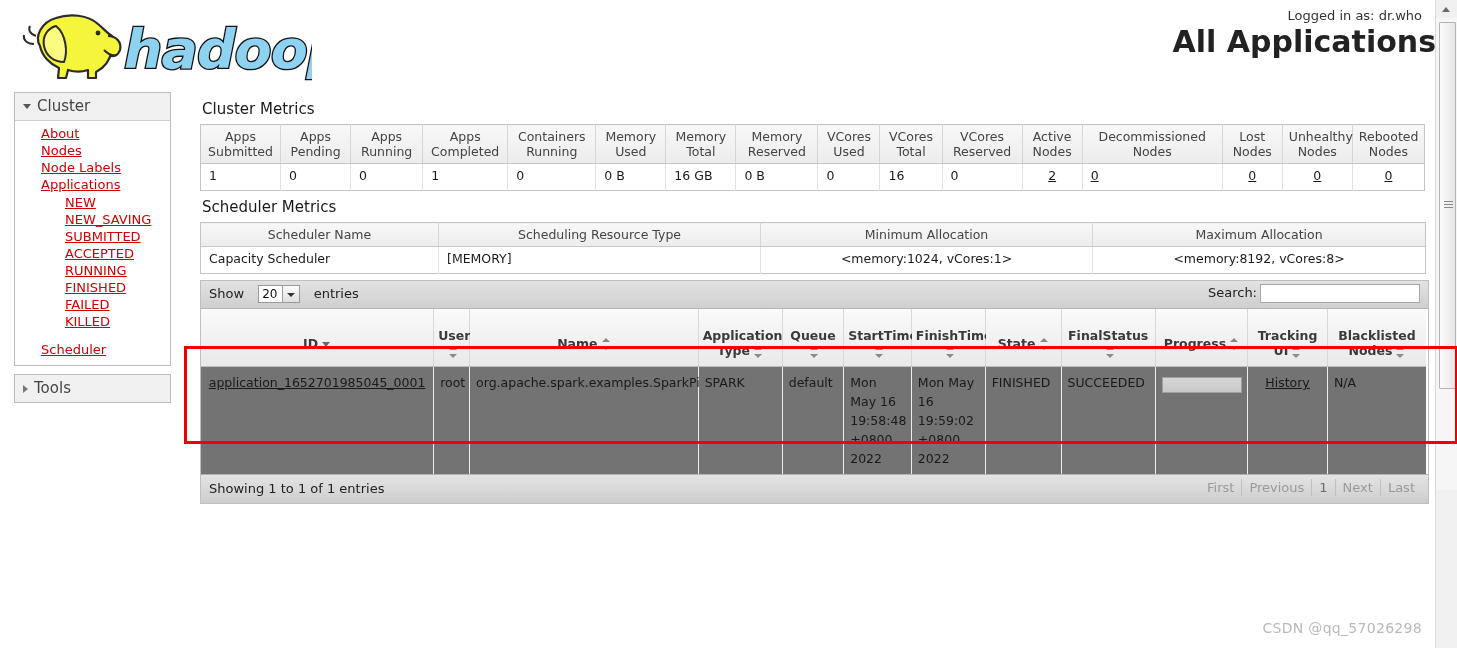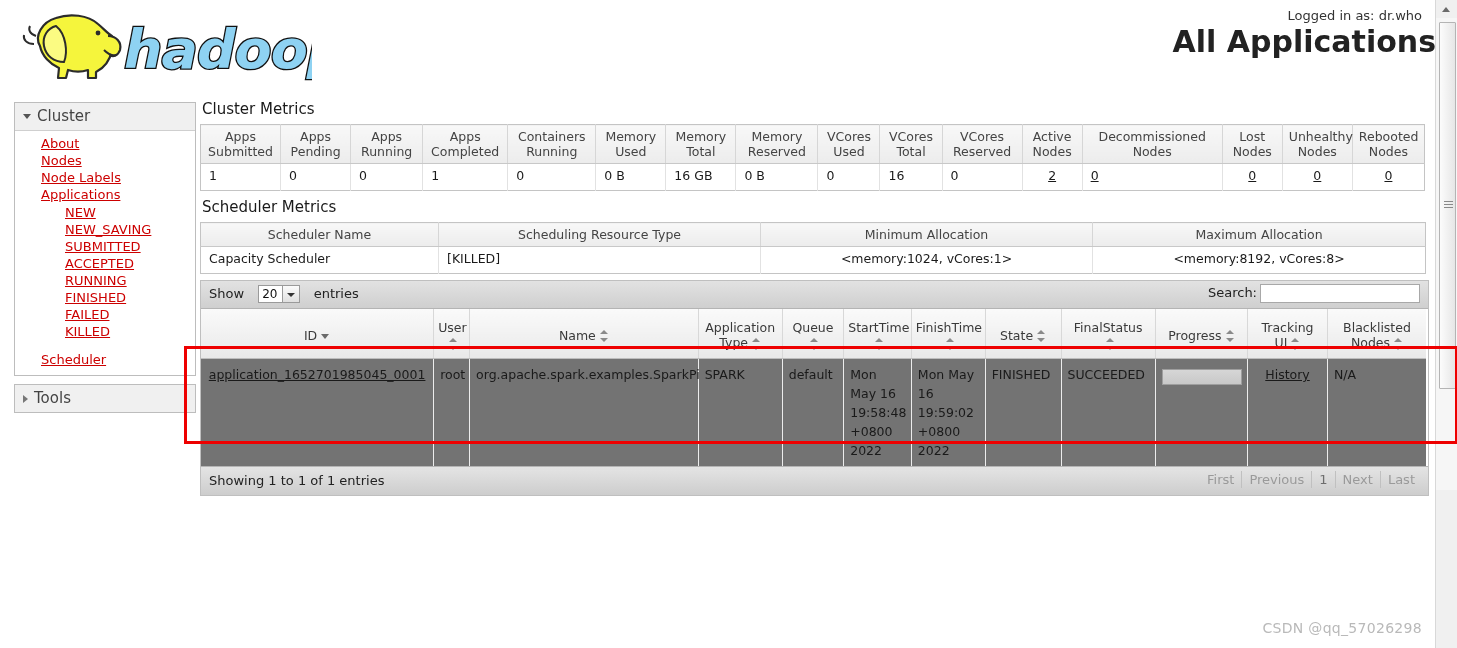--- a/index.html
+++ b/index.html
@@ -59,22 +59,22 @@
 
   
   #body-wrap {
     position: relative;
   }
 
   
   #nav {
     position: absolute;
     left: 14px;
-    top: 10px;
-    width: 182px;
+    top: 0;
+    width: 157px;
   }
   .nav-block {
     border: 1px solid #bdbdbd;
     background: #ffffff;
     margin-bottom: 8px;
   }
   .nav-head {
     background: #f0f0f0;
     padding: 4px 6px 5px 8px;
     font-size: 15px;
@@ -252,24 +252,24 @@
   
   table.apps {
     border-collapse: collapse;
     width: 1225px;
     table-layout: fixed;
   }
   table.apps th {
     background: linear-gradient(to bottom, #fafafa 0%, #e9e9e9 100%);
     border-right: 1px solid #d8d8d8;
     border-bottom: 1px solid #bdbdbd;
-    font-weight: normal;
+    font-weight: bold;
     font-size: 12.5px;
     color: #3a3a3a;
-    padding: 8px 4px 5px 4px;
+    padding: 16px 4px 5px 4px;
     text-align: center;
     vertical-align: middle;
     line-height: 15px;
     position: relative;
     cursor: pointer;
     height: 36px;
   }
   table.apps th:last-child { border-right: none; }
   .sort-both, .sort-desc {
     display: inline-block;
@@ -583,21 +583,21 @@
           <tr>
             <th>Scheduler Name</th>
             <th>Scheduling Resource Type</th>
             <th>Minimum Allocation</th>
             <th>Maximum Allocation</th>
           </tr>
         </thead>
         <tbody>
           <tr>
             <td>Capacity Scheduler</td>
-            <td>[KILLED]</td>
+            <td>[MEMORY]</td>
             <td class="ctr">&lt;memory:1024, vCores:1&gt;</td>
             <td class="ctr">&lt;memory:8192, vCores:8&gt;</td>
           </tr>
         </tbody>
       </table>
 
       <div id="apps-wrap">
 
         <div id="dt-top">
           <div id="show-entries">

